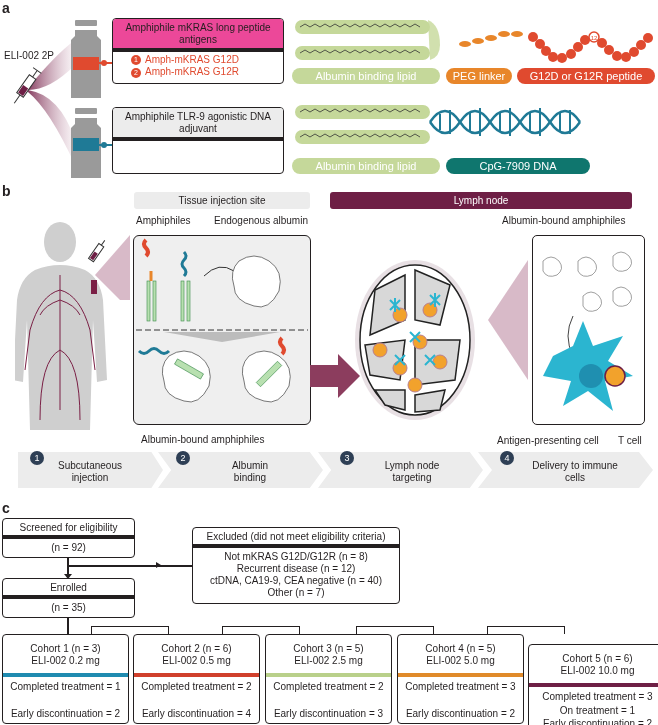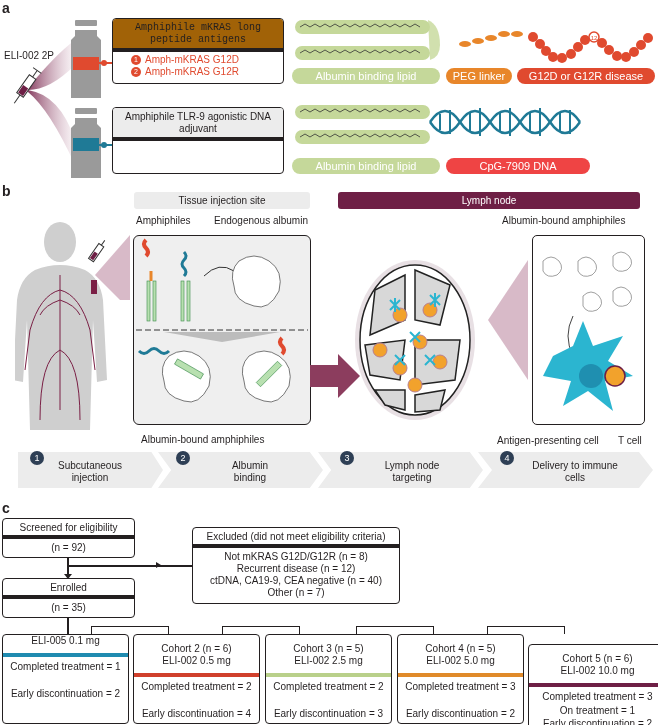--- a/index.html
+++ b/index.html
@@ -49,27 +49,27 @@
     <path d="M75 108 h22 v6 l4 4 v50 h-30 v-50 l4 -4z" fill="#9a9a9a"></path>
     <rect x="73" y="128" width="26" height="13" fill="#1f7a96"></rect>
   </g>
   <line x1="99" y1="53" x2="115" y2="53" stroke="#e04a2f" stroke-width="2"></line>
   <circle cx="104" cy="53" r="3" fill="#e04a2f"></circle>
   <line x1="99" y1="135" x2="115" y2="135" stroke="#1f7a96" stroke-width="2"></line>
   <circle cx="104" cy="135" r="3" fill="#1f7a96"></circle>
 </svg>
 
 <div class="abs box" style="left:112px;top:18px;width:172px;height:66px;overflow:hidden;">
-  <div class="txt center fc-head" style="background:#a16207;padding:3px 4px;height:33px;font-family:Liberation Mono, monospace;">Amphiphile mKRAS long peptide antigens</div>
+  <div class="txt center fc-head" style="background:#ec4899;padding:3px 4px;height:33px;">Amphiphile mKRAS long peptide antigens</div>
   <div style="padding:2px 0 0 18px;">
     <div class="txt" style="color:#e04a2f;display:flex;align-items:center;gap:4px;">
       <span style="background:#e04a2f;color:#fff;border-radius:50%;width:10px;height:10px;font-size:7px;line-height:10px;text-align:center;">1</span>
       <span>Amph-mKRAS G12D</span>
     </div>
-    <div class="txt" style="color:#e04a2f;display:flex;align-items:center;gap:4px;">
+    <div class="txt" style="color:#e04a2f;display:flex;align-items:flex-end;gap:4px;">
       <span style="background:#e04a2f;color:#fff;border-radius:50%;width:10px;height:10px;font-size:7px;line-height:10px;text-align:center;">2</span>
       <span>Amph-mKRAS G12R</span>
     </div>
   </div>
 </div>
 
 <div class="abs box" style="left:112px;top:107px;width:172px;height:67px;overflow:hidden;">
   <div class="txt center fc-head" style="background:#ececec;padding:3px 4px;height:33px;">Amphiphile TLR-9 agonistic DNA adjuvant</div>
 </div>
 
@@ -102,21 +102,21 @@
       <circle cx="344" cy="42" r="5"></circle>
       <circle cx="351" cy="35" r="5"></circle>
       <circle cx="358" cy="28" r="5"></circle>
   </g>
   <circle cx="304" cy="27" r="5" fill="#fff" stroke="#e04a2f" stroke-width="1.5"></circle>
   <text x="304" y="30" font-size="6" text-anchor="middle" fill="#e04a2f" font-family="Liberation Sans, sans-serif">12</text>
 </svg>
 
 <div class="abs pill" style="left:292px;top:68px;width:148px;background:#c5d89a;">Albumin binding lipid</div>
 <div class="abs pill" style="left:446px;top:68px;width:66px;background:#e8862a;">PEG linker</div>
-<div class="abs pill" style="left:517px;top:68px;width:138px;background:#e04a2f;">G12D or G12R disease</div>
+<div class="abs pill" style="left:517px;top:68px;width:138px;background:#e04a2f;">G12D or G12R peptide</div>
 
 <svg class="abs" style="left:290px;top:100px;" width="320" height="50">
   <rect x="5" y="5" width="135" height="14" rx="7" fill="#c5d89a"></rect>
   <rect x="5" y="30" width="135" height="14" rx="7" fill="#c5d89a"></rect>
   <polyline points="10,12 15,9 20,12 25,9 30,12 35,9 40,12 45,9 50,12 55,9 60,12 65,9 70,12 75,9 80,12 85,9 90,12 95,9 100,12 105,9 110,12 115,9 120,12 125,9 130,12" fill="none" stroke="#333" stroke-width="0.8"></polyline>
   <polyline points="10,37 15,34 20,37 25,34 30,37 35,34 40,37 45,34 50,37 55,34 60,37 65,34 70,37 75,34 80,37 85,34 90,37 95,34 100,37 105,34 110,37 115,34 120,37 125,34 130,37" fill="none" stroke="#333" stroke-width="0.8"></polyline>
   <path d="M140 22 Q155 0 170 22 T200 22 T230 22 T260 22 T290 22" fill="none" stroke="#1f7a96" stroke-width="2.5"></path>
   <path d="M140 22 Q155 44 170 22 T200 22 T230 22 T260 22 T290 22" fill="none" stroke="#1f7a96" stroke-width="2.5"></path>
   <g stroke="#1f7a96" stroke-width="2">
     <line x1="150" y1="14" x2="150" y2="30"></line>
@@ -126,26 +126,26 @@
       <line x1="210" y1="12" x2="210" y2="32"></line>
       <line x1="220" y1="8" x2="220" y2="36"></line>
       <line x1="240" y1="12" x2="240" y2="32"></line>
       <line x1="250" y1="8" x2="250" y2="36"></line>
       <line x1="270" y1="12" x2="270" y2="32"></line>
       <line x1="280" y1="10" x2="280" y2="34"></line>
   </g>
 </svg>
 
 <div class="abs pill" style="left:292px;top:158px;width:148px;background:#c5d89a;">Albumin binding lipid</div>
-<div class="abs pill" style="left:446px;top:158px;width:144px;background:#ef4444;">CpG-7909 DNA</div>
+<div class="abs pill" style="left:446px;top:158px;width:144px;background:#0f766e;">CpG-7909 DNA</div>
 
 <div class="abs panel-letter" style="left:2px;top:183px;">b</div>
 
 <div class="abs txt center" style="left:134px;top:192px;width:176px;height:17px;line-height:17px;background:#ececec;border-radius:3px;">Tissue injection site</div>
-<div class="abs txt center" style="left:338px;top:192px;width:302px;height:17px;line-height:17px;background:#6e1f45;color:#fff;border-radius:3px;">Lymph node</div>
+<div class="abs txt center" style="left:330px;top:192px;width:302px;height:17px;line-height:17px;background:#6e1f45;color:#fff;border-radius:3px;">Lymph node</div>
 
 <svg class="abs" style="left:15px;top:220px;" width="105" height="210">
   <ellipse cx="45" cy="22" rx="16" ry="20" fill="#cfcfcf"></ellipse>
   <path d="M20 50 Q45 40 70 50 Q85 58 88 80 L92 160 L82 162 L78 100 L75 210 L15 210 L12 100 L8 162 L-2 160 L2 80 Q5 58 20 50Z" fill="#cfcfcf"></path>
   <g stroke="#7a1f45" stroke-width="1" fill="none">
     <path d="M45 55 L45 190"></path>
       <path d="M45 70 Q25 75 15 110 L10 150"></path>
       <path d="M45 70 Q65 75 75 110 L80 150"></path>
     <path d="M45 130 Q25 140 25 200"></path>
       <path d="M45 130 Q65 140 65 200"></path>
@@ -283,21 +283,22 @@
   <div class="txt center" style="padding-top:3px;">(n = 35)</div>
 </div>
 <div class="abs" style="left:67px;top:618px;width:1.5px;height:16px;background:#231f20;"></div>
 
 <div class="abs" style="left:91px;top:626px;width:78px;height:8px;border:1.5px solid #231f20;border-bottom:none;"></div>
 <div class="abs" style="left:222px;top:626px;width:78px;height:8px;border:1.5px solid #231f20;border-bottom:none;"></div>
 <div class="abs" style="left:356px;top:626px;width:78px;height:8px;border:1.5px solid #231f20;border-bottom:none;"></div>
 <div class="abs" style="left:487px;top:626px;width:78px;height:8px;border:1.5px solid #231f20;border-bottom:none;"></div>
 
 <div class="abs box cohort" style="left:2px;top:634px;width:127px;height:90px;">
-  <div class="txt center">ELI-005 0.1 mg</div>
+  <div class="txt center" style="padding-top:8px;">Cohort 1 (n = 3)</div>
+  <div class="txt center">ELI-002 0.2 mg</div>
   <div class="line" style="background:#1f8bb0;margin-top:6px;"></div>
   <div class="txt center" style="padding-top:4px;">Completed treatment = 1</div>
   <div class="txt center" style="height:15px;padding-top:2px;"></div>
   <div class="txt center">Early discontinuation = 2</div>
 </div>
 <div class="abs box cohort" style="left:133px;top:634px;width:127px;height:90px;">
   <div class="txt center" style="padding-top:8px;">Cohort 2 (n = 6)</div>
   <div class="txt center">ELI-002 0.5 mg</div>
   <div class="line" style="background:#d0402c;margin-top:6px;"></div>
   <div class="txt center" style="padding-top:4px;">Completed treatment = 2</div>

